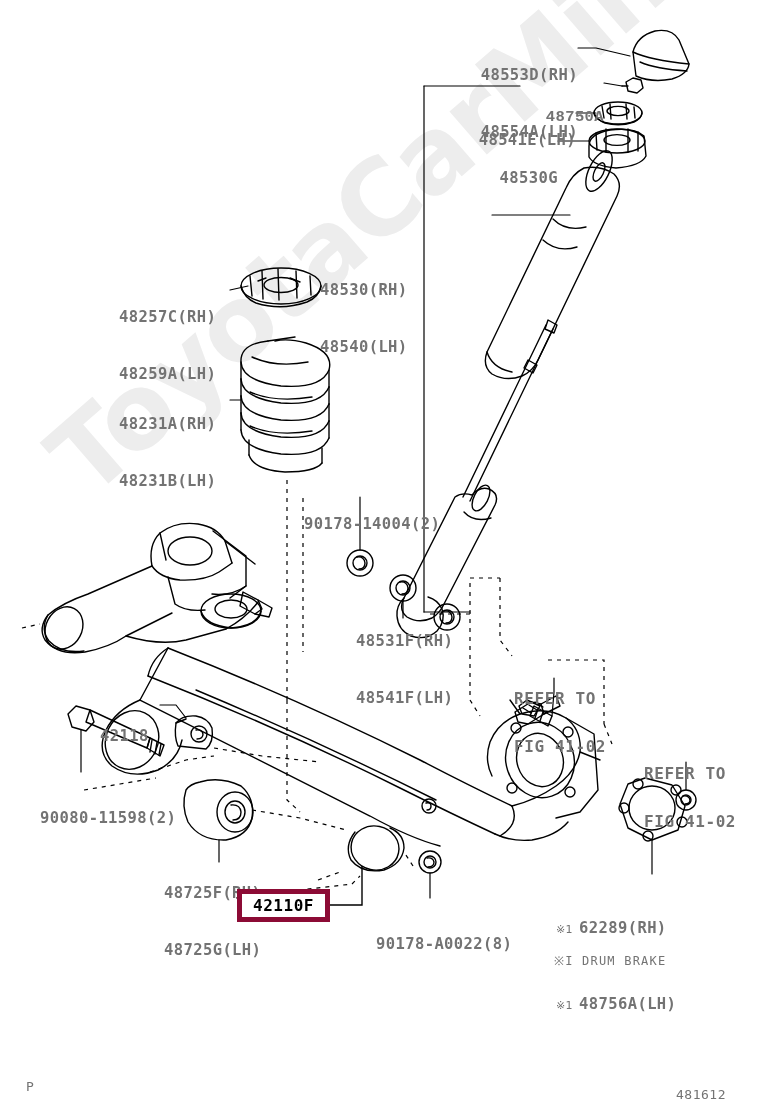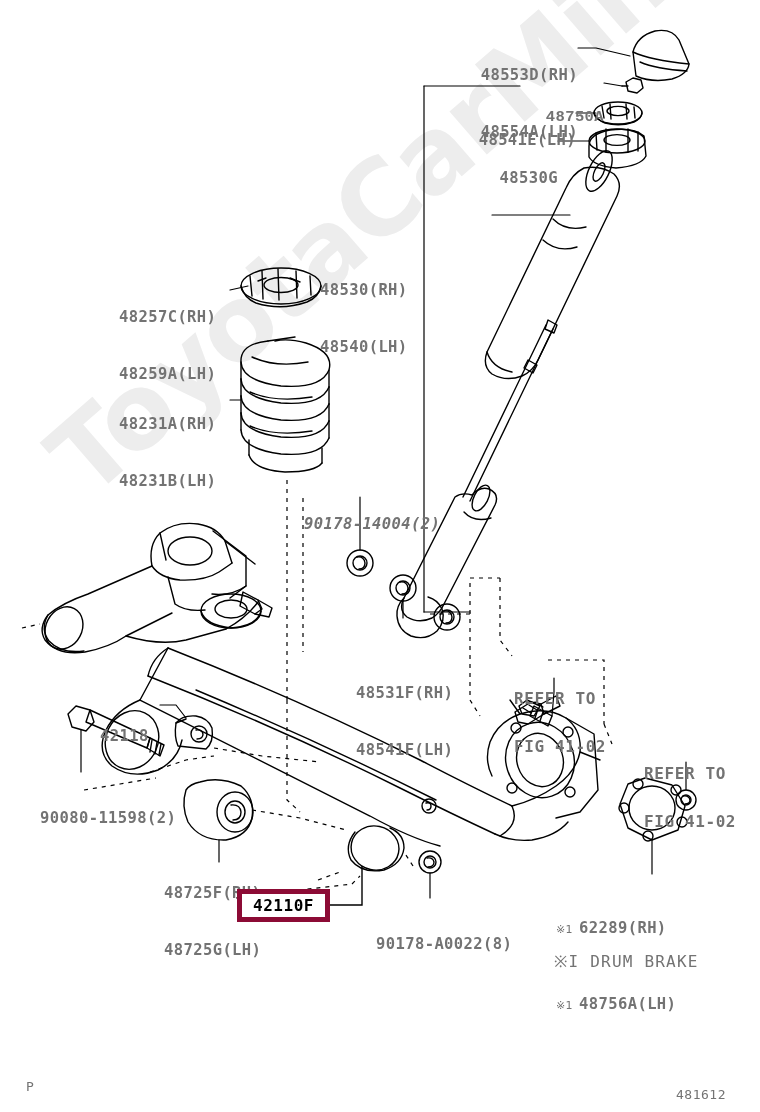--- a/index.html
+++ b/index.html
@@ -41,21 +41,21 @@
     font-family:"DejaVu Sans Mono","Liberation Mono",monospace;
     font-size:15.5px;
     font-weight:700;
     color:#737373;
     letter-spacing:0.4px;
     white-space:pre;
     line-height:19px;
   }
   .lbl.r{text-align:right;}
   .lbl.small{font-size:16px;letter-spacing:0.6px;font-weight:700;}
-  .lbl.tiny{font-size:16px;letter-spacing:1.2px;font-weight:400;}
+  .lbl.tiny{font-size:12px;letter-spacing:1.2px;font-weight:400;}
   .lbl.foot{font-size:13px;font-weight:400;letter-spacing:0.5px;}
   .star{font-family:"DejaVu Sans","Liberation Sans",sans-serif;font-size:11px;font-weight:400;}
   
   #hl{
     position:absolute;
     left:237px;top:889px;
     width:93px;height:33px;
     border:5px solid #8c0b35;
     background:#ffffff;
     box-sizing:border-box;
@@ -361,25 +361,25 @@
   <div class="lbl" style="left:119px;top:270px;">
     <div>48257C(RH)</div>
     <div>48259A(LH)</div>
   </div>
 
   <div class="lbl" style="left:119px;top:377px;">
     <div>48231A(RH)</div>
     <div>48231B(LH)</div>
   </div>
 
-  <div class="lbl" style="left:304px;top:477px;font-style:italic;">
+  <div class="lbl" style="left:304px;top:477px;">
     <div>90178-14004(2)</div>
   </div>
 
-  <div class="lbl" style="left:356px;top:646px;">
+  <div class="lbl" style="left:356px;top:594px;">
     <div>48531F(RH)</div>
     <div>48541F(LH)</div>
   </div>
 
   <div class="lbl small" style="left:514px;top:659px;line-height:16px;">
     <div>REFER TO</div>
     <div>FIG 41-02</div>
   </div>
 
   <div class="lbl small" style="left:644px;top:734px;line-height:16px;">

